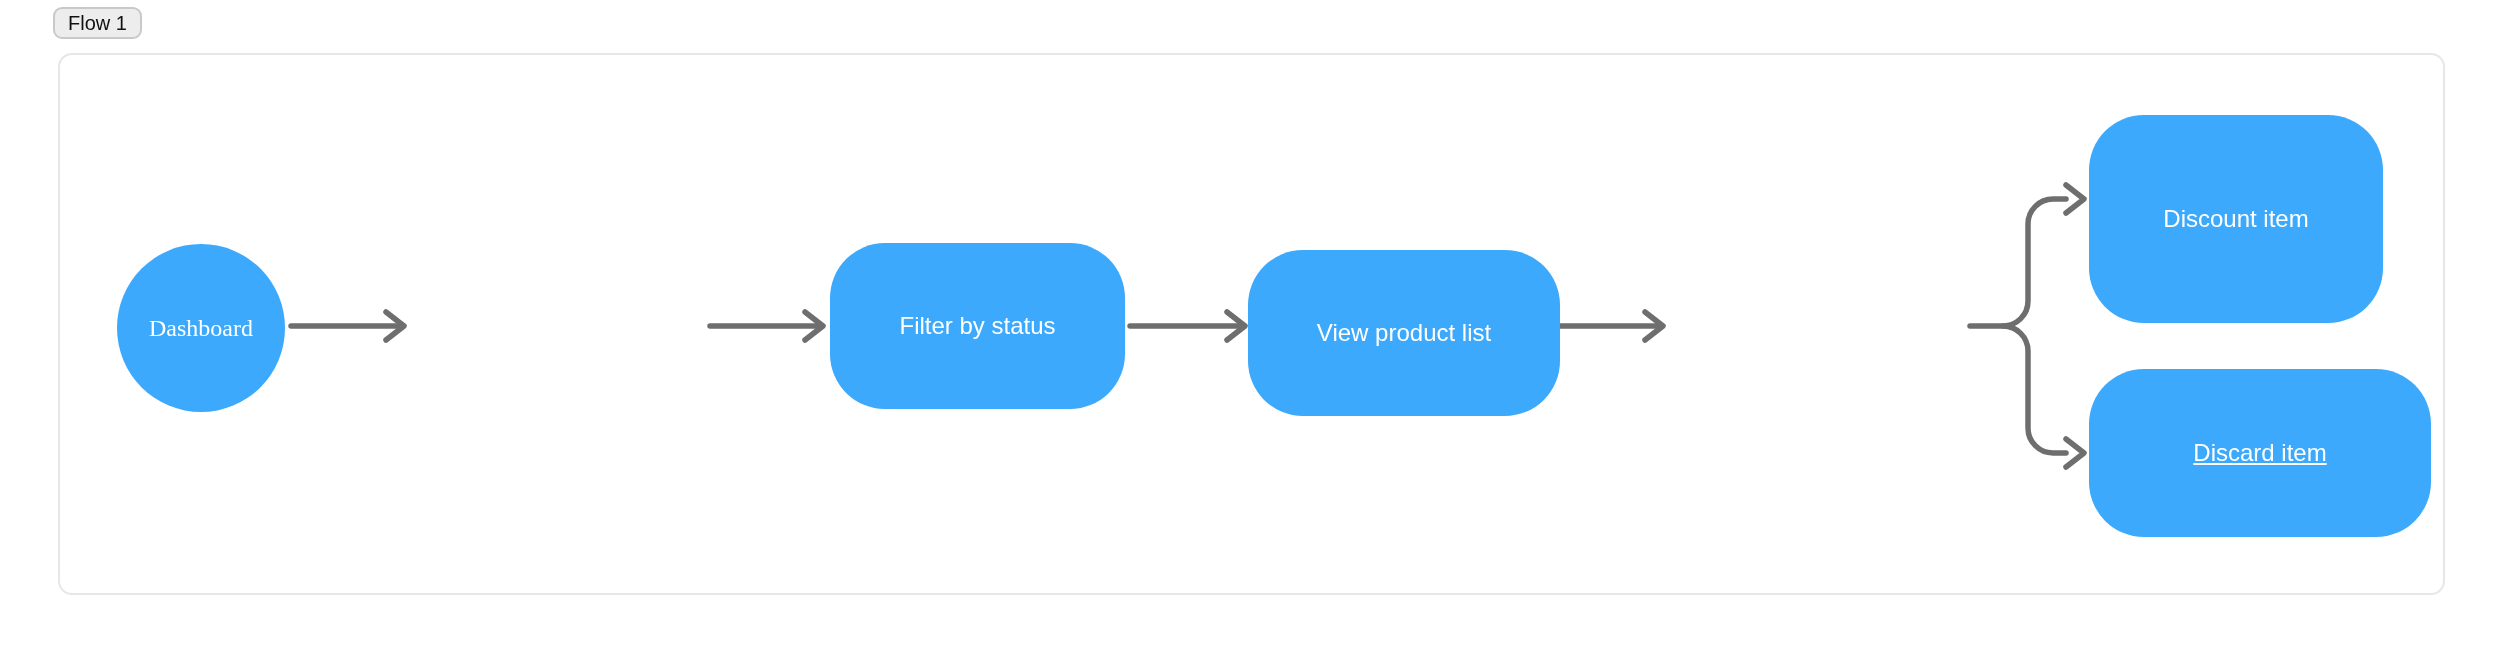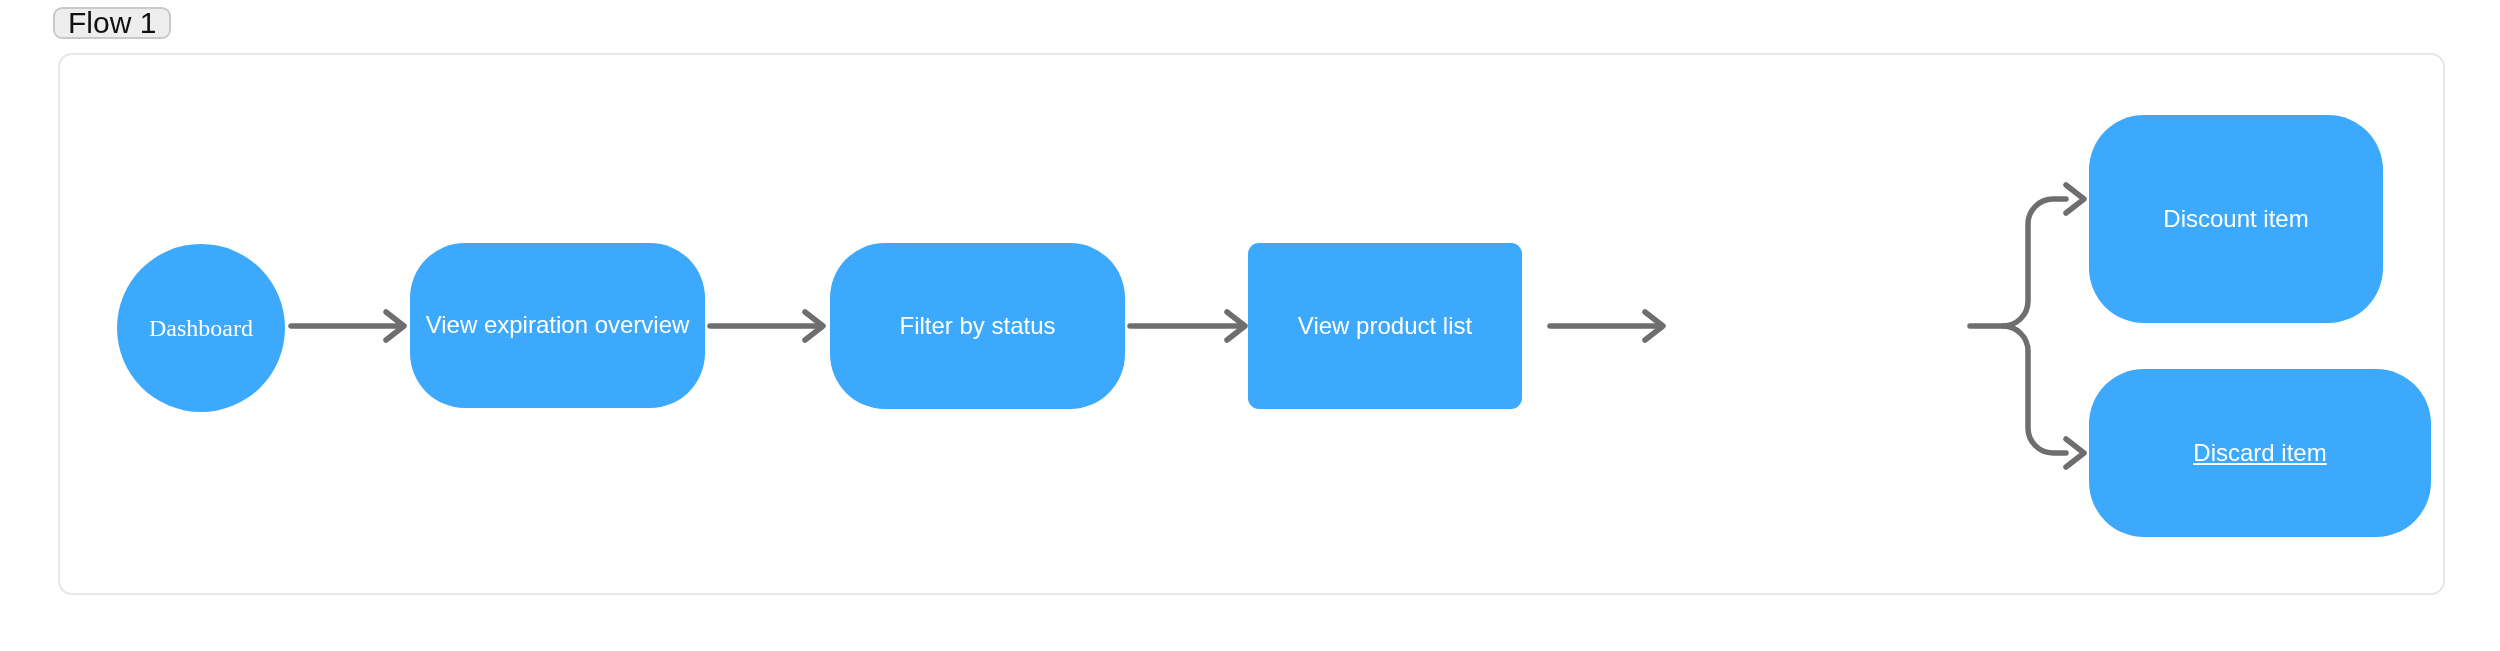--- a/index.html
+++ b/index.html
@@ -21,21 +21,21 @@
     left: 53px;
     top: 7px;
     height: 32px;
     padding: 0 13px;
     display: inline-flex;
     align-items: center;
     background: var(--badge-bg, #ededed);
     border: 2px solid var(--badge-border, #c9c9c9);
     border-radius: 9px;
     box-sizing: border-box;
-    font-size: 30px;
+    font-size: 20px;
     font-weight: 500;
     color: var(--badge-text, #111111);
     white-space: nowrap;
   }
   
   .flow-canvas {
     position: absolute;
     left: 58px;
     top: 53px;
     width: 2387px;
@@ -76,21 +76,21 @@
     box-sizing: border-box;
     cursor: default;
     user-select: none;
   }
   .node.rounded { border-radius: 55px; }
   .node.circle  { border-radius: 50%; }
 
   #node-dashboard                { left: 117px;  top: 244px; width: 168px; height: 168px; font-family: Liberation Serif, serif; }
   #node-view-expiration-overview { left: 410px;  top: 243px; width: 295px; height: 165px; }
   #node-filter-by-status         { left: 830px;  top: 243px; width: 295px; height: 166px; justify-content: center; }
-  #node-view-product-list        { left: 1248px; top: 243px; width: 274px; height: 166px; border-radius: 11px; }
+  #node-view-product-list        { left: 1248px; top: 250px; width: 312px; height: 166px; }
   #node-select-product           { left: 1670px; top: 243px; width: 293px; height: 166px; }
   #node-discount-item            { left: 2089px; top: 115px; width: 294px; height: 208px; }
   #node-discard-item             { left: 2089px; top: 369px; width: 342px; height: 168px; text-decoration: underline; }
 </style>
 </head>
 <body>
 
 <div id="stage">
 
   <div class="flow-badge">
@@ -129,23 +129,20 @@
     <g>
       <path class="edge-stroke" d="M 2003 326 A 25 25 0 0 1 2028 351 V 428 A 25 25 0 0 0 2053 453 H 2066"></path>
       <polyline class="edge-stroke" points="2066,439 2084,453 2066,467"></polyline>
     </g>
   </svg>
 
   <div id="node-dashboard" class="node circle">
     <span>Dashboard</span>
   </div>
 
-  <div id="node-view-expiration-overview" class="node rounded">
-    <span>View expiration overview</span>
-  </div>
 
   <div id="node-filter-by-status" class="node rounded">
     <span>Filter by status</span>
   </div>
 
   <div id="node-view-product-list" class="node rounded">
     <span>View product list</span>
   </div>
 
 

